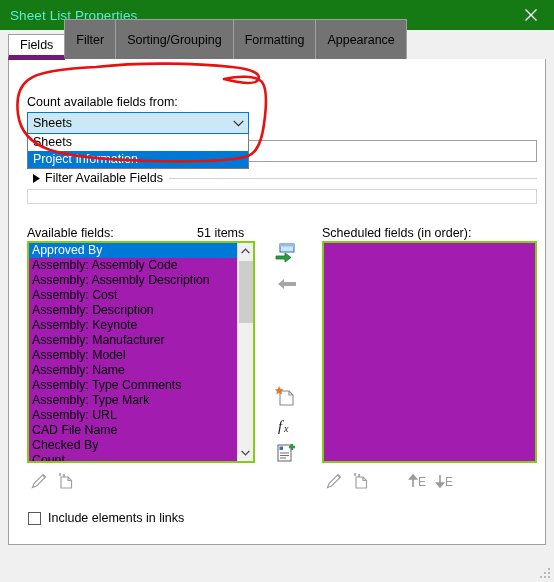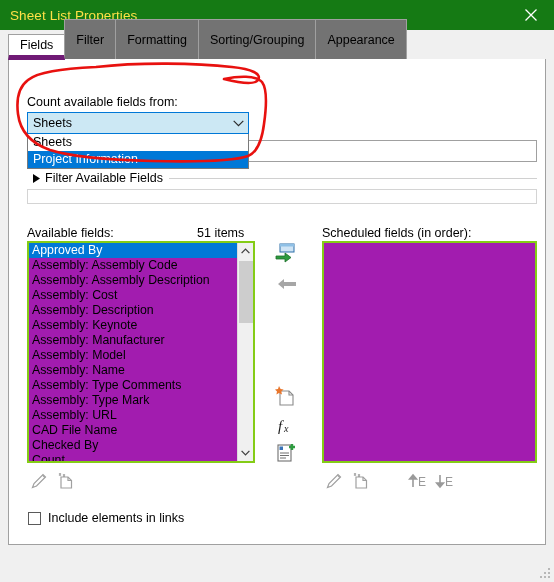--- a/index.html
+++ b/index.html
@@ -20,21 +20,21 @@
   
   .titlebar {
     position: absolute;
     left: 0; top: 0;
     width: 554px; height: 30px;
     background: #157a14;
     display: flex;
     align-items: center;
   }
   .titlebar-title {
-    color: #fde047;
+    color: #5eead4;
     font-size: 13.5px;
     margin-left: 10px;
     letter-spacing: .1px;
     white-space: nowrap;
   }
   .titlebar-spacer { flex: 1 1 auto; }
   .close-btn {
     width: 46px; height: 30px;
     display: flex; align-items: center; justify-content: center;
     cursor: default;
@@ -326,24 +326,24 @@
 <div class="dialog-body">
 
   <div class="tabstrip">
     <div class="tab active">
         <span>Fields</span>
       </div>
     <div class="tab">
         <span>Filter</span>
       </div>
     <div class="tab">
+        <span>Sorting/Grouping</span>
+      </div>
+    <div class="tab">
         <span>Formatting</span>
-      </div>
-    <div class="tab">
-        <span>Sorting/Grouping</span>
       </div>
     <div class="tab">
         <span>Appearance</span>
       </div>
   </div>
 
   <div class="panel">
 
     <div class="lbl" id="lbl-select-from">Count available fields from:</div>
 

